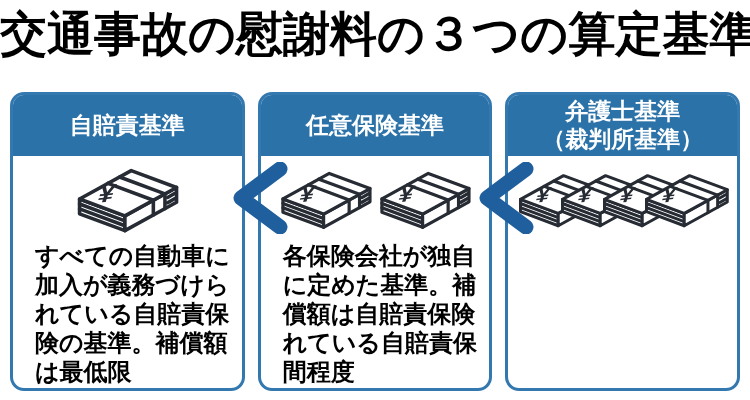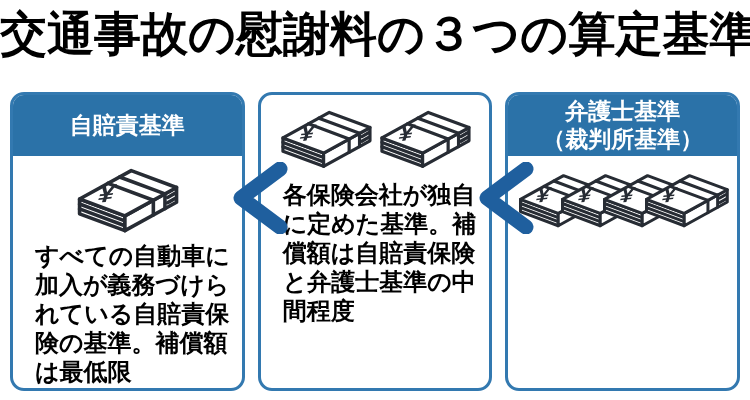--- a/index.html
+++ b/index.html
@@ -133,33 +133,34 @@
         </div>
       <div class="card-text">すべての自動車に
 加入が義務づけら
 れている自賠責保
 険の基準。補償額
 は最低限</div>
     </div>
   </div>
 
   <div class="card">
+    <div class="card-header">任意保険基準</div>
     <div class="card-body">
       <div class="icons-row stacks-2">
           <svg viewBox="0 0 100 74">
             <use href="#money-stack"></use>
           </svg>
           <svg viewBox="0 0 100 74">
             <use href="#money-stack"></use>
           </svg>
         </div>
       <div class="card-text">各保険会社が独自
 に定めた基準。補
 償額は自賠責保険
-と弁護士基準の中
+れている自賠責保
 間程度</div>
     </div>
   </div>
 
   <div class="card">
     <div class="card-header">弁護士基準
 （裁判所基準）</div>
     <div class="card-body">
       <div class="icons-row stacks-4">
           <svg viewBox="0 0 100 74">

